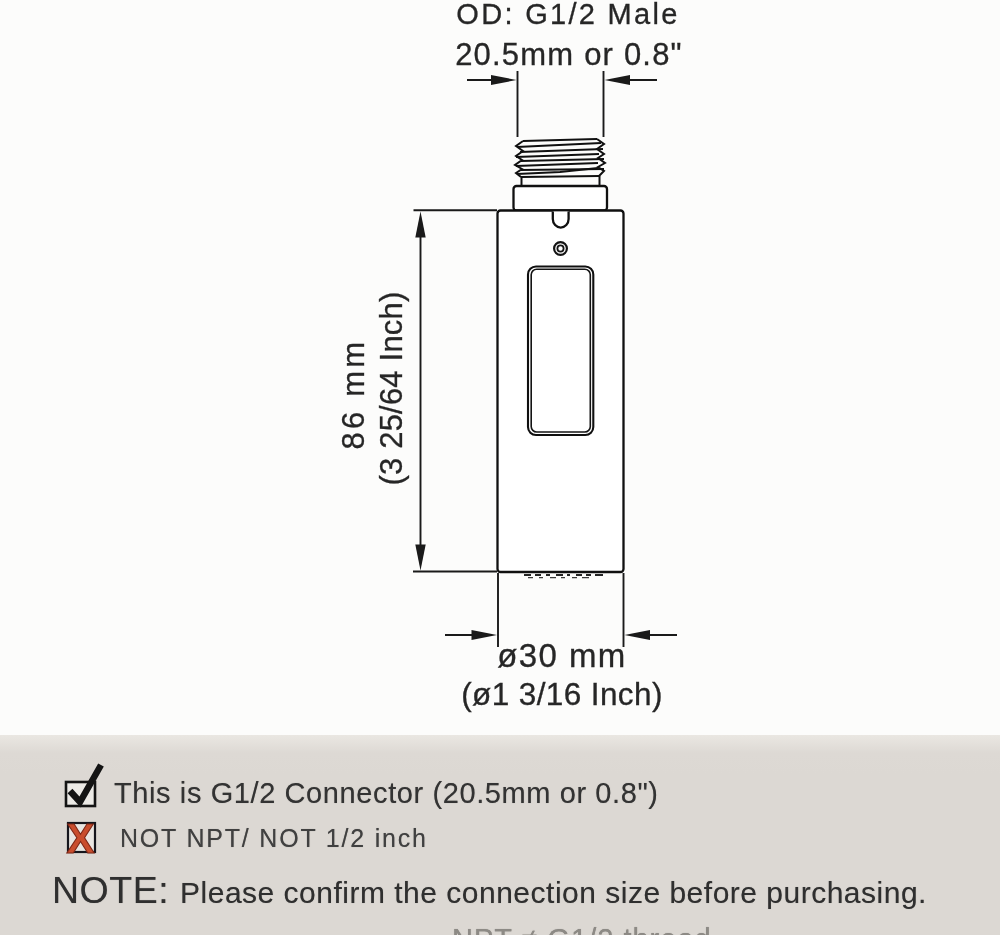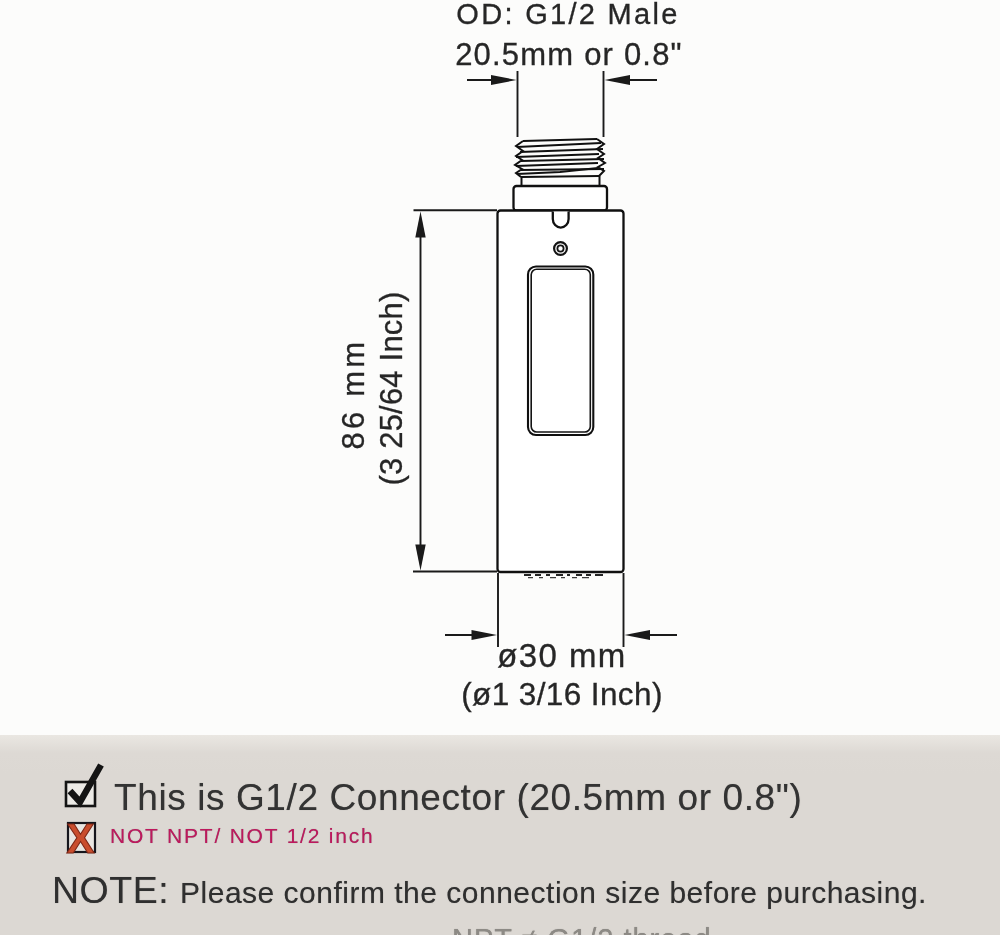--- a/index.html
+++ b/index.html
@@ -101,24 +101,24 @@
   <text x="562" y="705" font-size="31.5" letter-spacing="0.4" fill="#262626" text-anchor="middle">(ø1 3/16 Inch)</text>
 </svg>
 
 <div style="position:absolute;left:0;top:735px;width:1000px;height:200px;background:linear-gradient(#eae7e2 0px,#ddd9d4 18px,#dcd8d3 40px)"></div>
 
 <svg style="left:62px;top:762px" width="48" height="48" viewBox="0 0 48 48">
   <rect x="4" y="20" width="29" height="24" fill="#eceae6" stroke="#141414" stroke-width="2.6"></rect>
   <path d="M8,29 L18,40 L39,3" stroke="#141414" stroke-width="6.5" fill="none"></path>
 </svg>
 
-<div class="t" style="left:114px;top:777px;font-size:37px;letter-spacing:0.6px;color:#333">This is G1/2 Connector (20.5mm or 0.8")</div>
+<div class="t" style="left:114px;top:777px;font-size:29px;letter-spacing:0.6px;color:#333">This is G1/2 Connector (20.5mm or 0.8")</div>
 
 <svg style="left:62px;top:814px" width="44" height="44" viewBox="0 0 44 44">
   <rect x="6" y="9" width="27" height="29" fill="#e9e6e2" stroke="#16161d" stroke-width="2.2"></rect>
   <text x="4.5" y="39" font-size="42" font-weight="bold" font-family="Liberation Sans" fill="#c94d2d" stroke="#7e2817" stroke-width="1.1">X</text>
 </svg>
 
-<div class="t" style="left:110px;top:824px;font-size:21px;letter-spacing:1.8px;color:#be185d">NOT NPT/ NOT 1/2 inch</div>
+<div class="t" style="left:120px;top:824px;font-size:25px;letter-spacing:1.8px;color:#404040">NOT NPT/ NOT 1/2 inch</div>
 
 <div class="t" style="left:52px;top:869px;font-size:37.5px;letter-spacing:0.5px;color:#2f2f2f">NOTE: <span style="font-size:30px;letter-spacing:0.5px">Please confirm the connection size before purchasing.</span></div>
 
 <div class="t" style="left:452px;top:923px;font-size:29px;letter-spacing:1px;color:#8d8a85">NPT ≠ G1/2 thread</div>
 
 </body></html>

